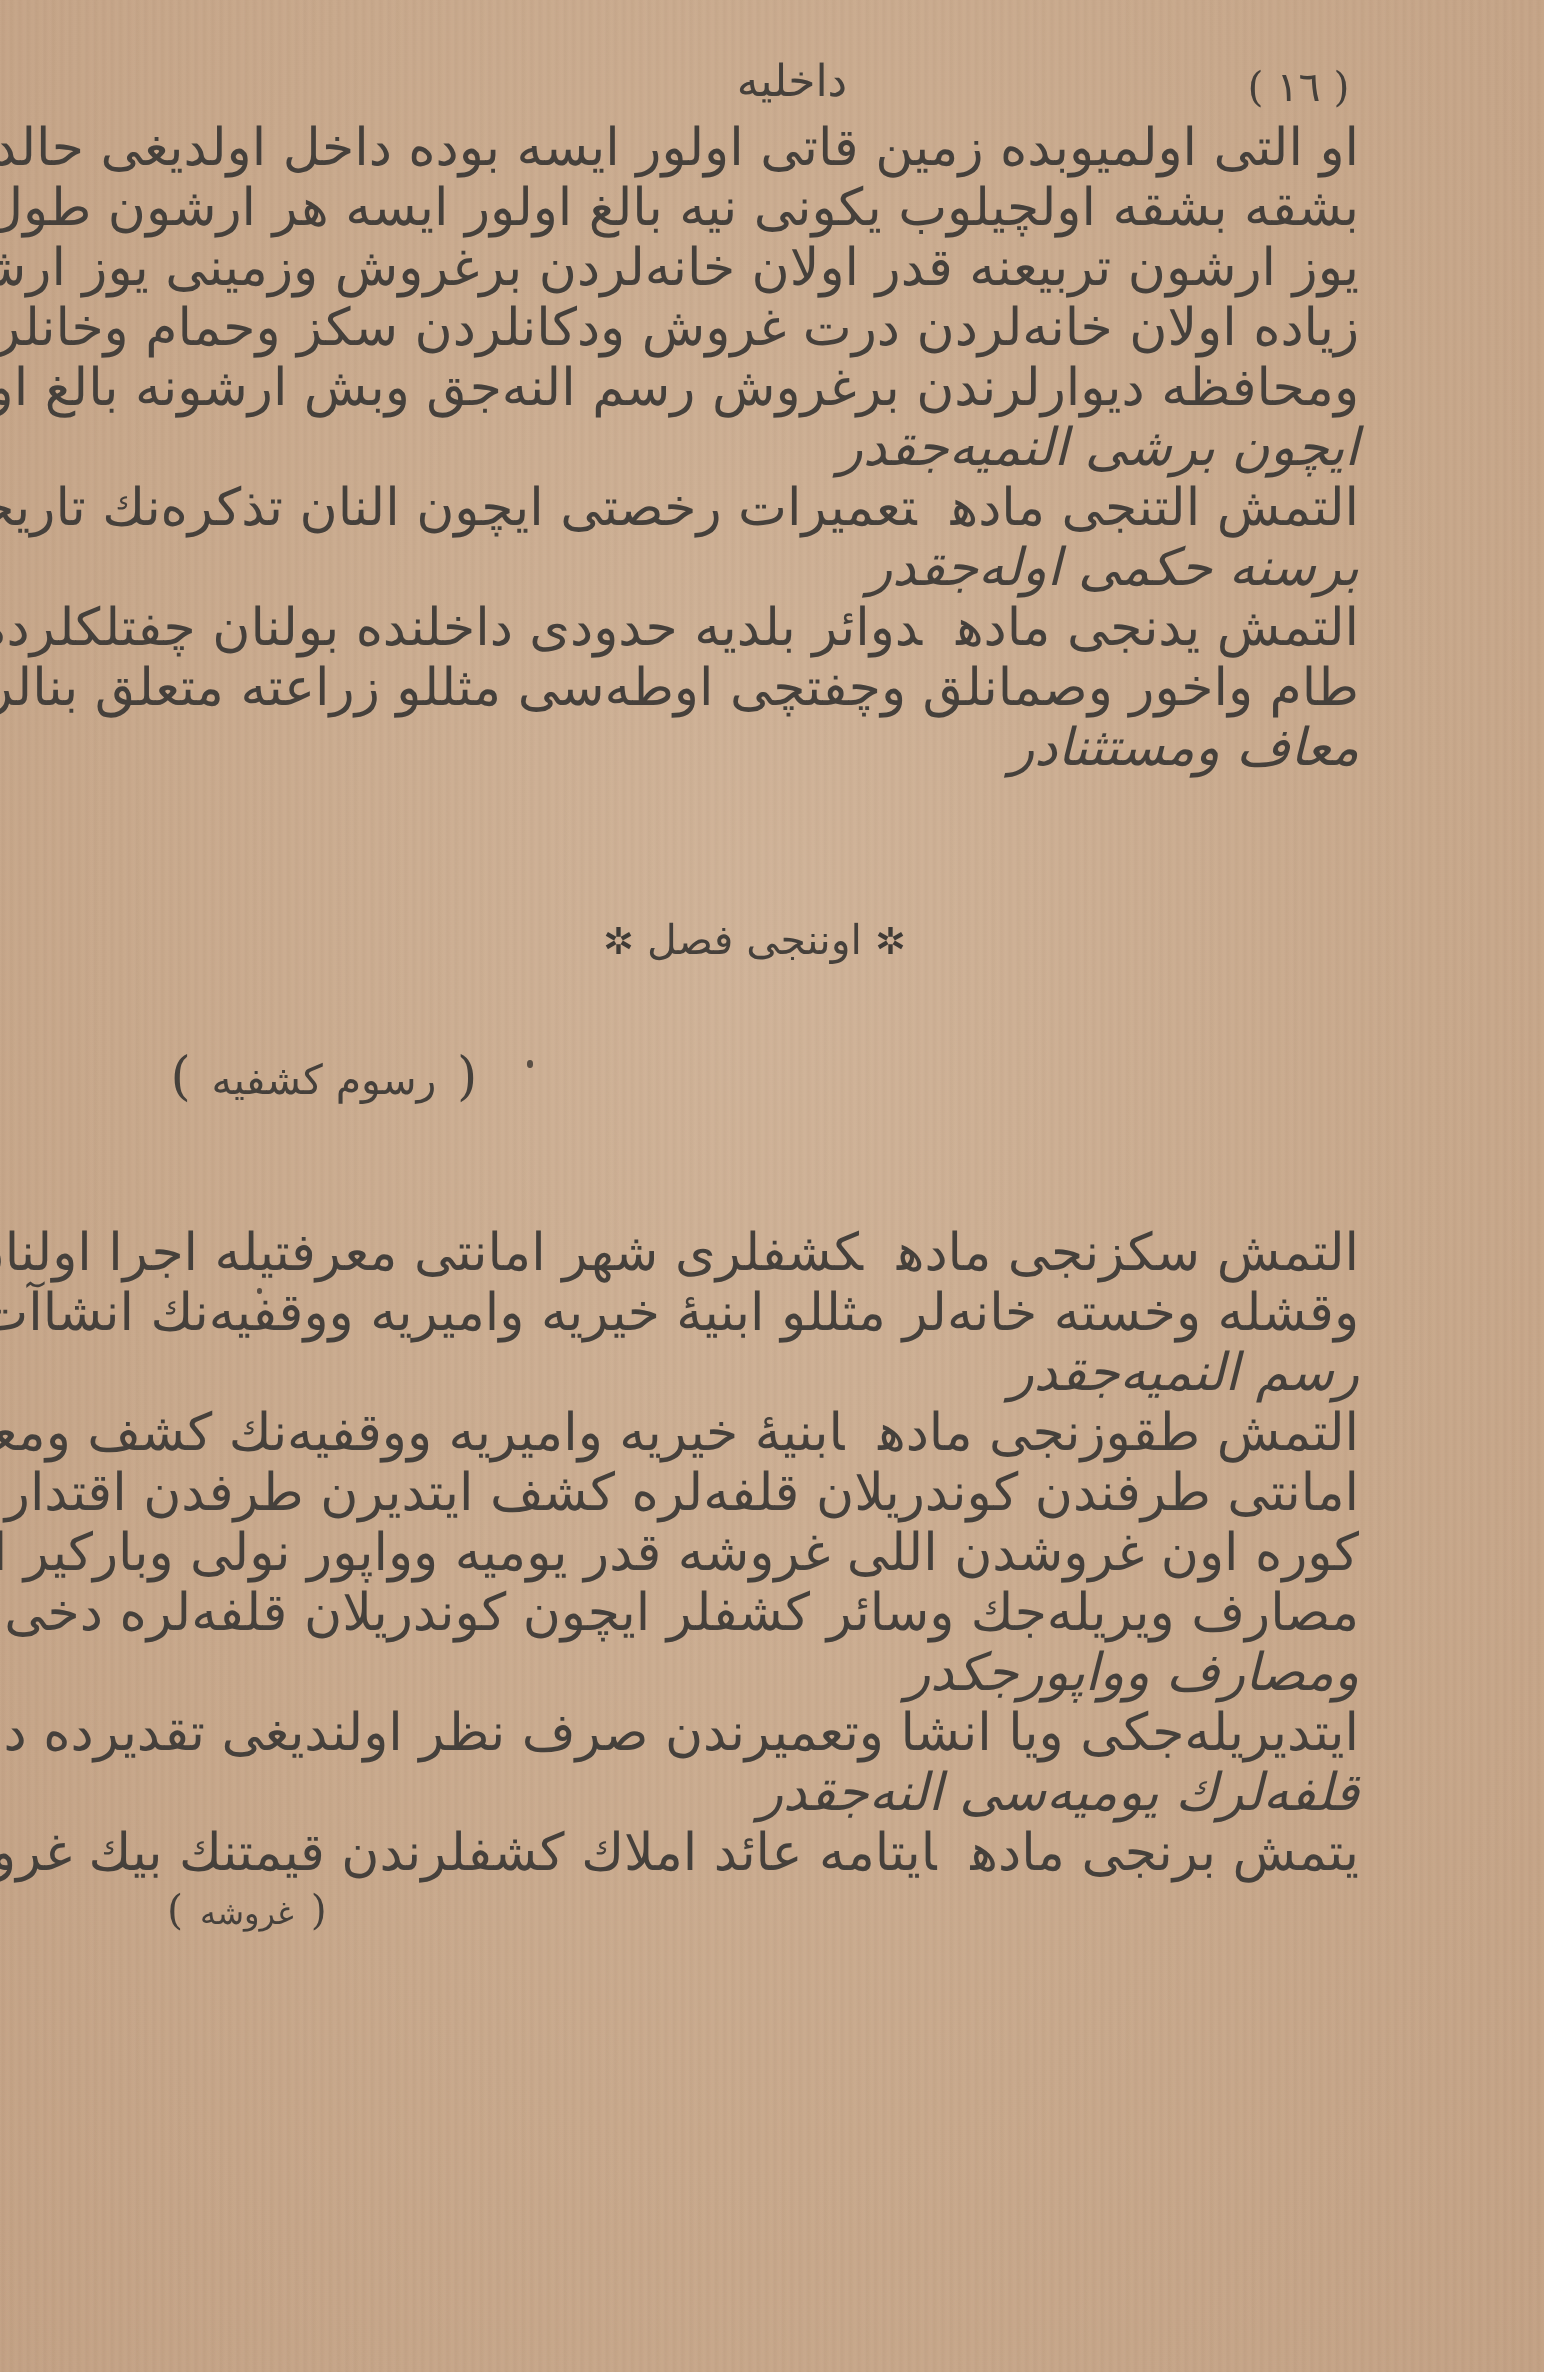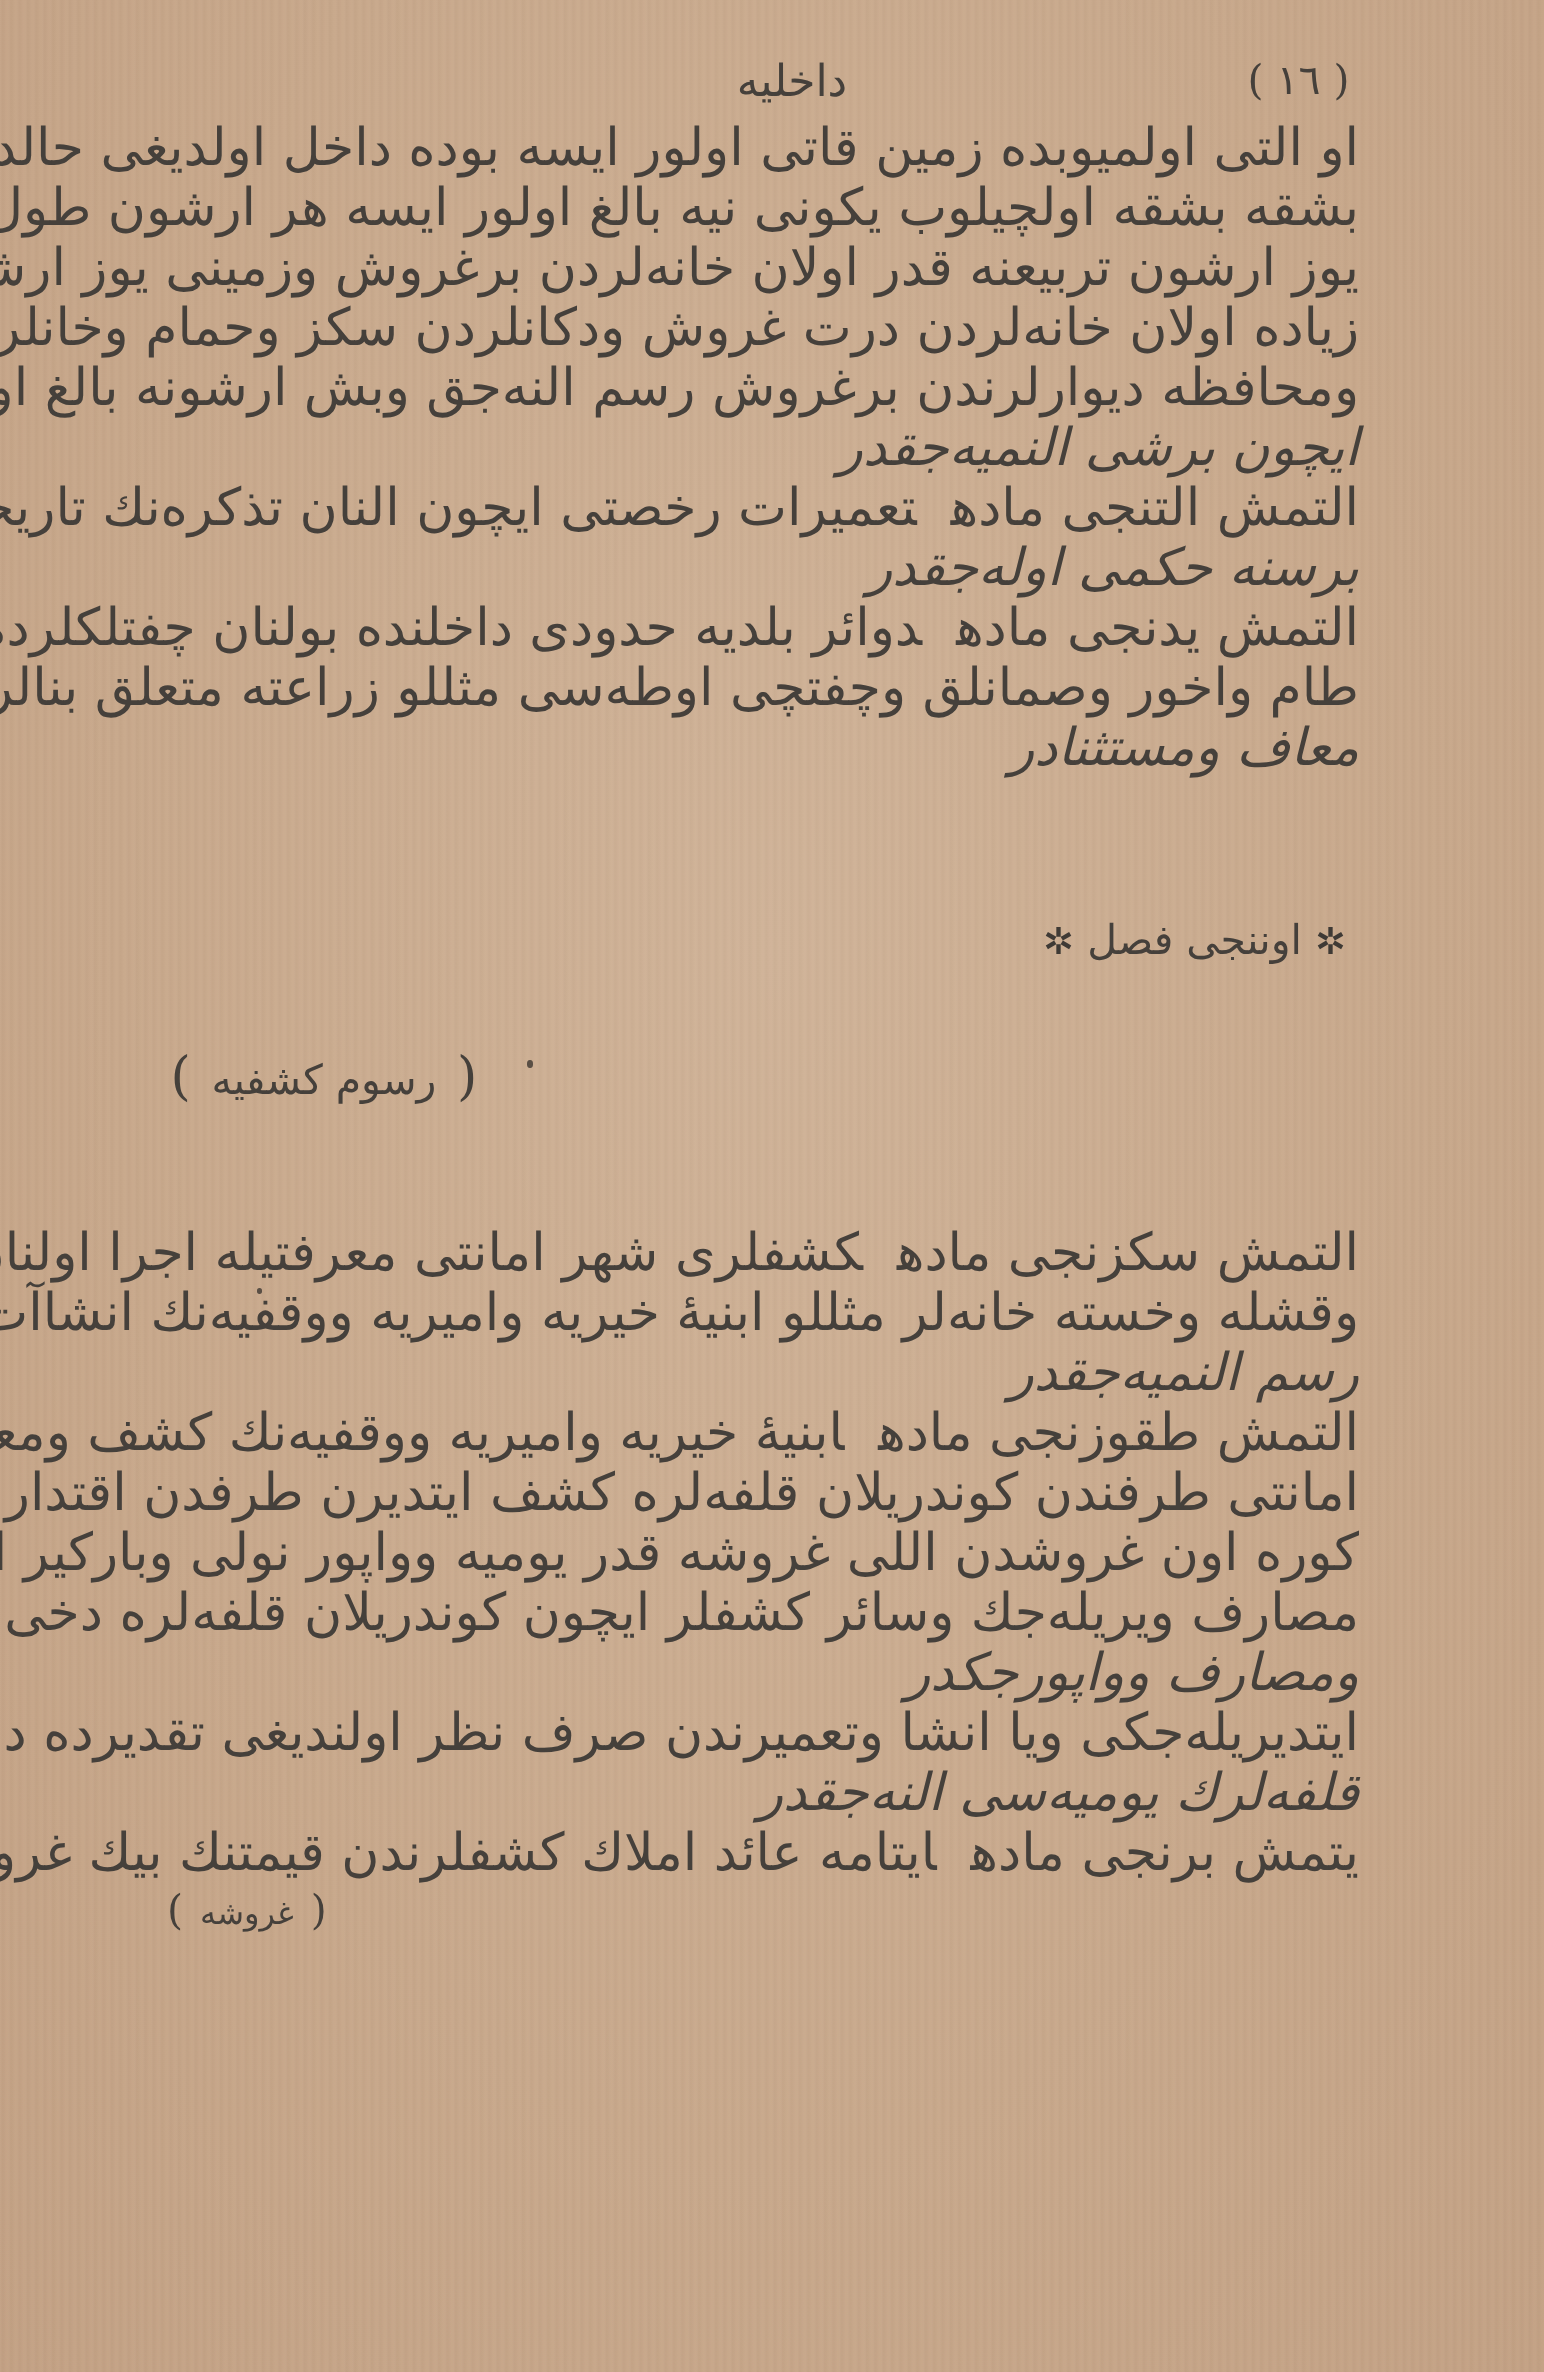--- a/index.html
+++ b/index.html
@@ -26,21 +26,21 @@
       width: 1209px;
       direction: rtl;
     }
     .header {
       position: relative;
       height: 70px;
     }
     .page-number {
       position: absolute;
       right: 9.4px;
-      top: 9px;
+      top: 16px;
       font-size: 41px;
       letter-spacing: 5.6px;
       direction: ltr;
     }
     .running-title {
       position: absolute;
       left: 0;
       right: 0;
       top: 7.5px;
       text-align: center;
@@ -56,20 +56,21 @@
       text-align-last: justify;
     }
     .line.last {
       text-align-last: right;
       font-style: italic;
     }
     .article-label {
       margin-left: 34px;
     }
     .chapter-heading {
+      text-align: center;
       font-size: 41px;
       margin-top: 126px;
       height: 75px;
       line-height: 75px;
     }
     .chapter-heading .ornament {
       font-size: 37px;
       margin: 0 13px;
       color: #3f3a35;
     }

